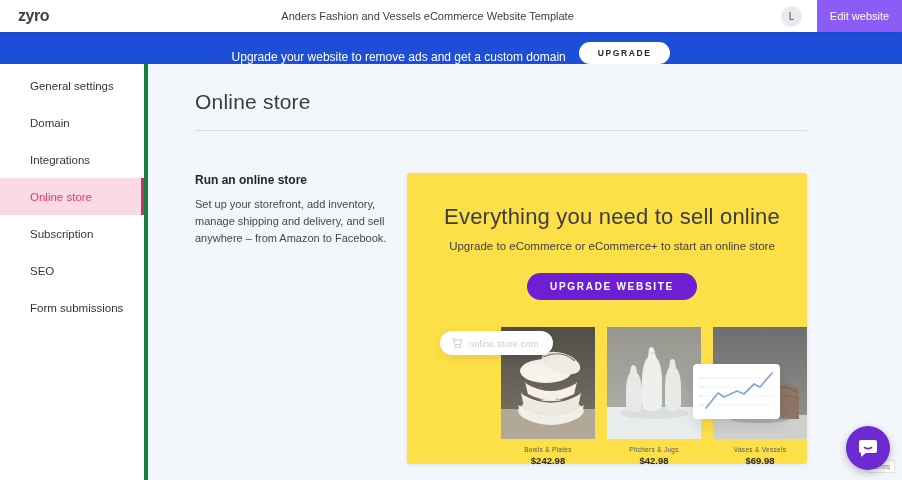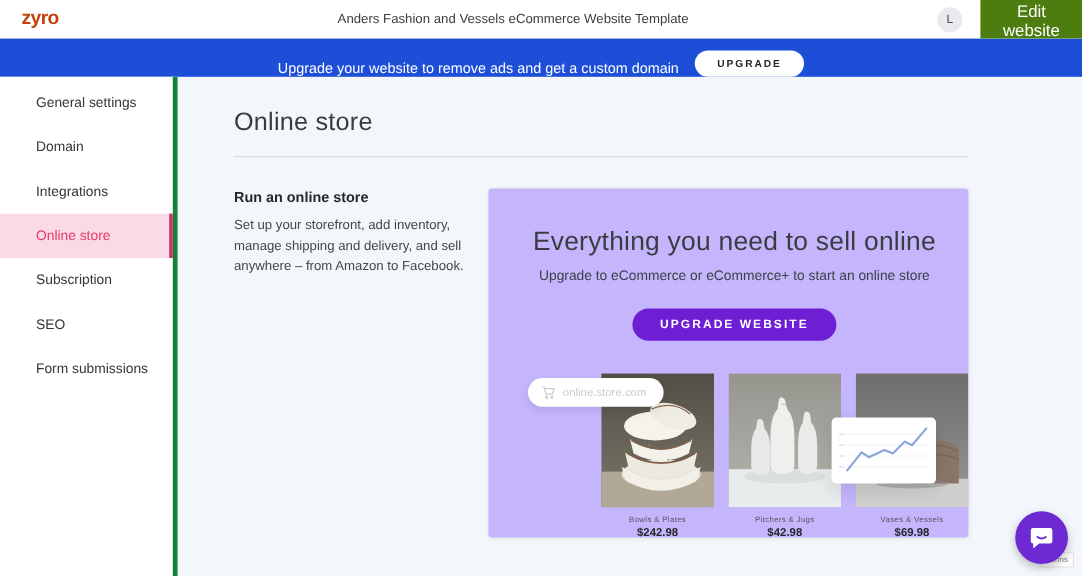--- a/index.html
+++ b/index.html
@@ -6,33 +6,33 @@
   .screen{
     position:relative;width:902px;height:480px;overflow:hidden;
     background:#f3f6fa;font-family:"Liberation Sans","DejaVu Sans",sans-serif;
     -webkit-font-smoothing:antialiased;
   }
   
   .topbar{
     position:relative;display:flex;align-items:center;height:32px;background:#fff;
     box-shadow:0 1px 2px rgba(0,0,0,.06);z-index:5;
   }
-  .logo{margin-left:18px;font-size:16px;font-weight:800;letter-spacing:-.5px;color:#c2410c;cursor:pointer;}
+  .logo{margin-left:18px;font-size:16px;font-weight:800;letter-spacing:-.5px;color:#404040;cursor:pointer;}
   .topbar-title{
     position:absolute;left:47.4%;transform:translateX(-50%);
     font-size:11px;color:#3c3d42;white-space:nowrap;
   }
   .avatar{
     margin-left:auto;width:21px;height:21px;border-radius:50%;background:#e9e9ee;
     display:flex;align-items:center;justify-content:center;font-size:10px;color:#4a4b52;
     margin-right:15px;cursor:pointer;
   }
   .edit-btn{
-    width:85px;height:32px;border:none;background:#4d7c0f;color:#fff;
-    font-size:14px;font-family:inherit;cursor:pointer;
+    width:85px;height:32px;border:none;background:#8b5cf6;color:#fff;
+    font-size:11px;font-family:inherit;cursor:pointer;
   }
   
   .banner{
     height:32px;background:#1d4ed8;display:flex;align-items:flex-end;justify-content:center;gap:13px;
   }
   .banner-text{font-size:12px;color:#fff;}
   .banner-btn{
     border:none;background:#fff;color:#26272d;border-radius:999px;
     padding:6px 19px;font-size:8.5px;font-weight:bold;letter-spacing:1.6px;
     font-family:inherit;cursor:pointer;margin-top:32px;
@@ -49,27 +49,27 @@
   .side-item.active{
     background:#fadbe5;color:#e8366a;border-right:3px solid #c73663;
   }
   .main{flex:1;padding:26px 0 0 47px;position:relative;}
   .main h1{
     margin:0;font-size:21px;font-weight:500;color:#3b3c41;letter-spacing:.2px;
   }
   .main hr{
     border:none;border-top:1px solid #dadde2;width:612px;margin:16px 0 0 0;
   }
-  .row{display:flex;margin-top:26px;width:612px;}
+  .row{display:flex;margin-top:42px;width:612px;}
   .left-col{width:212px;flex-shrink:0;}
   .left-col h3{margin:0;font-size:12px;color:#26272b;font-weight:bold;}
   .left-col p{margin:9px 18px 0 0;font-size:11px;line-height:1.55;color:#45464b;}
   
   .card{
-    position:relative;width:400px;height:291px;background:#c4b5fd;border-radius:3px;
+    position:relative;width:400px;height:291px;background:#fde047;border-radius:3px;
     box-shadow:0 1px 4px rgba(32,33,36,.08);text-align:center;padding-left:10px;
   }
   .card h2{margin:31px 0 0 0;font-size:22px;font-weight:500;color:#3b3c41;letter-spacing:.2px;}
   .card-sub{margin:10px 0 0 0;font-size:11.5px;color:#3f4045;}
   .cta{
     margin-top:21px;border:none;background:#6e1ed3;color:#fff;border-radius:999px;
     padding:8px 23px;font-size:10px;font-weight:bold;letter-spacing:1.7px;
     font-family:inherit;cursor:pointer;
   }
   .store-preview{

